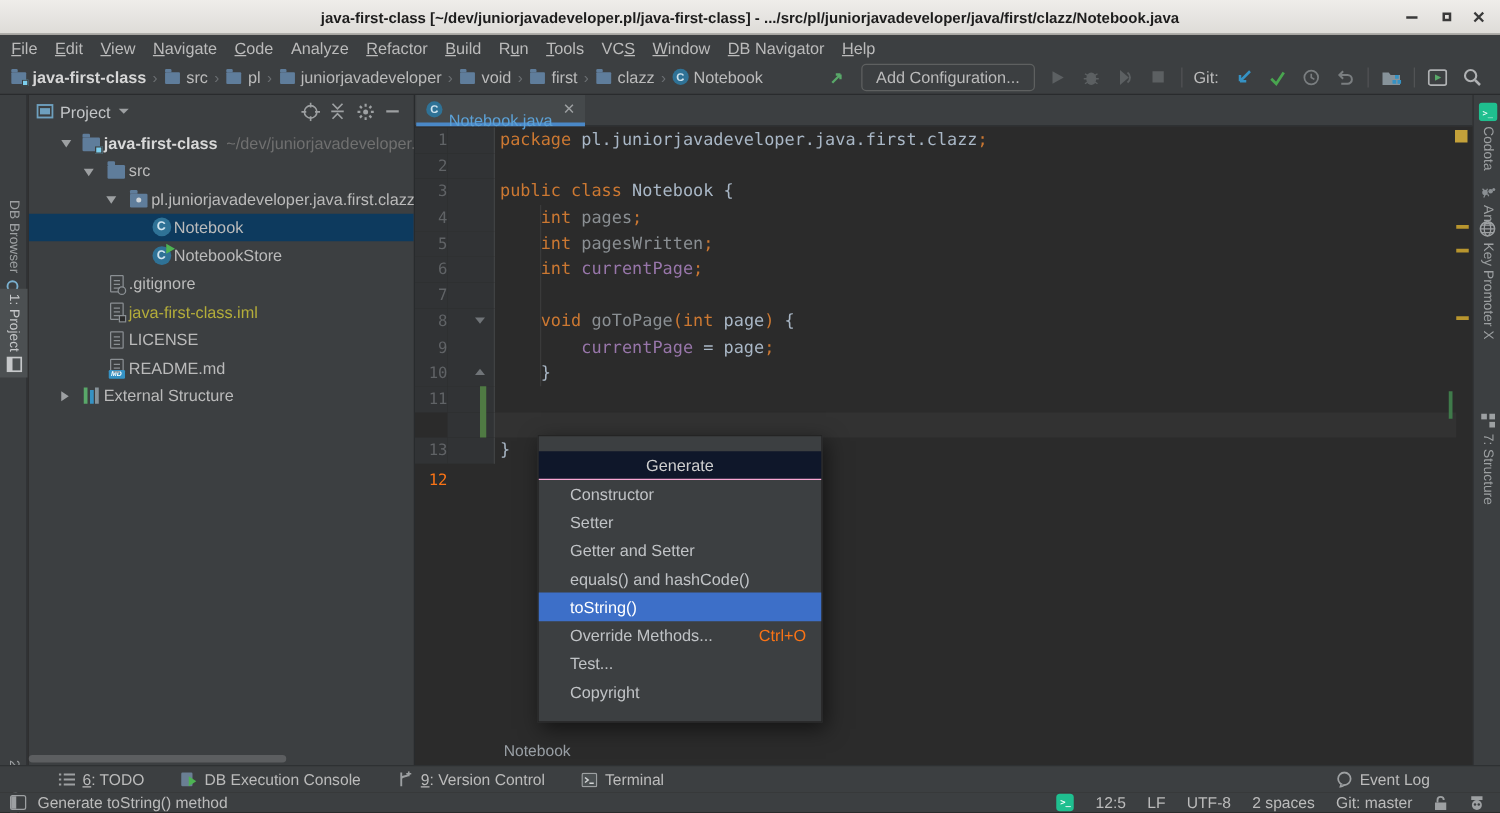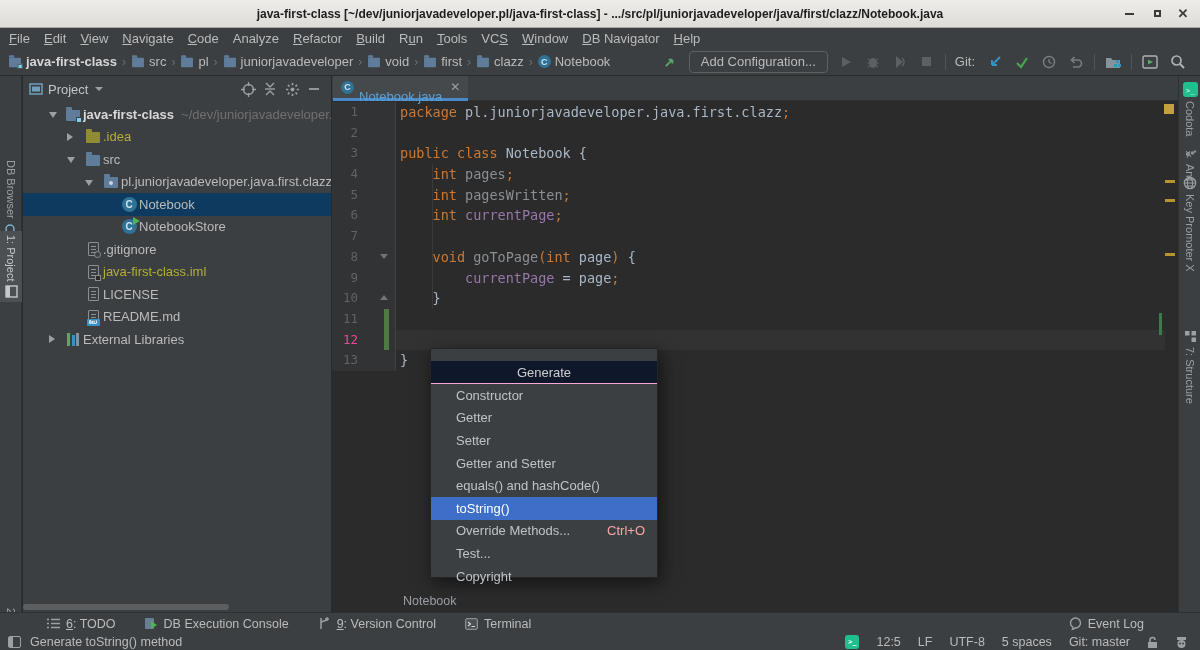--- a/index.html
+++ b/index.html
@@ -102,21 +102,21 @@
   #tabstrip{position:absolute;left:0;top:0;right:0;height:25px;background:#3c3f41;border-bottom:1px solid #2e3133;}
   #tab{position:absolute;left:1px;top:0;height:25px;padding:0 8px;background:#45494b;
     display:flex;align-items:center;gap:5px;border-bottom:3px solid var(--tab-underline-blue);}
   #tab-label{color:var(--tab-label-blue);margin-top:19px;}
   #tab-close{color:#9da0a2;font-size:12px;margin-left:3px;}
   #lines{position:absolute;left:0;top:26px;right:0;}
   .code-row{position:relative;height:20.7px;line-height:20.7px;display:flex;}
   .code-row .hl{position:absolute;left:64px;right:13px;top:0;bottom:0;background:#323232;}
   .lnum{width:26px;text-align:right;color:#606366;font-family:"DejaVu Sans Mono",monospace;font-size:12.5px;flex:none;background:#313335;position:relative;}
   .gutpad{width:38px;flex:none;background:#313335;border-right:1px solid #404243;position:relative;}
-  .code-row.current .lnum{color:#ec4899;}
+  .code-row.current .lnum{color:#f97316;margin-top:44px;}
   .code{font-family:"DejaVu Sans Mono",monospace;font-size:13.5px;white-space:pre;padding-left:4px;position:relative;color:#a9b7c6;}
   .c-kw{color:var(--keyword-orange);}
   .c-id{color:#a9b7c6;}
   .c-field{color:var(--field-purple);}
   .c-gray{color:#8a8f93;}
   .foldmark{position:absolute;left:22px;top:7px;width:0;height:0;}
   .foldmark.open{border-left:4px solid transparent;border-right:4px solid transparent;border-top:5px solid #707478;}
   .foldmark.close{border-left:4px solid transparent;border-right:4px solid transparent;border-bottom:5px solid #707478;}
   #change-bar{position:absolute;left:52px;width:5px;background:#4f7a43;}
   #indent-guide{position:absolute;left:100px;width:1px;background:#3a3a3a;}
@@ -126,21 +126,21 @@
   .stripe-mark{position:absolute;right:3px;width:10px;height:3px;background:#b8952e;}
   #scroll-green{position:absolute;right:16px;width:3px;background:#3f7a4a;}
 
   
   #popup{left:430px;top:348px;width:228px;height:230px;background:#3c3f41;
     border:1px solid #242424;box-shadow:3px 5px 16px rgba(0,0,0,.55);}
   #popup-header{height:23px;background:#0f172a;display:flex;align-items:center;justify-content:center;
     color:#cfcfcf;border-bottom:1px solid #f9a8d4;margin-top:12px;}
   .pitem{height:22.6px;display:flex;align-items:center;padding:0 12px 0 25px;color:#c0c3c6;}
   .pitem.selected{background:var(--accent-blue);color:#ffffff;}
-  .pshort{margin-left:auto;color:#fca5a5;}
+  .pshort{margin-left:auto;color:#f97316;}
 
   
   #twbar{left:0;top:612px;width:1200px;height:22px;background:#3c3f41;
     border-top:1px solid #2e3133;display:flex;align-items:center;font-size:12.5px;}
   .twitem{display:flex;align-items:center;gap:5px;color:#bbbbbb;margin-right:28px;white-space:nowrap;}
   .twitem u{text-decoration:underline;}
   #tw-left{display:flex;padding-left:46px;flex:1;}
   #tw-right{padding-right:28px;display:flex;}
   .twico{width:15px;height:14px;display:flex;align-items:center;justify-content:center;color:#9da0a2;}
 
@@ -418,27 +418,20 @@
           <span class="tarrow open" style="left: 26px; top: 9px;"></span>
           <span class="ticon" style="left: 42px;">
             <span class="fold16">
               <i class="badge"></i>
             </span>
           </span>
           <span class="tlabel bold" style="margin-left: 60px;">java-first-class</span>
           <span class="tsub">~/dev/juniorjavadeveloper.pl/</span>
         </div>
         <div class="trow">
-          <span class="tarrow closed" style="left: 44px; top: 7px;"></span>
-          <span class="ticon" style="left: 62px;">
-            <span class="fold16 olive"></span>
-          </span>
-          <span class="tlabel olive" style="margin-left: 80px;">.idea</span>
-        </div>
-        <div class="trow">
           <span class="tarrow open" style="left: 44px; top: 9px;"></span>
           <span class="ticon" style="left: 62px;">
             <span class="fold16"></span>
           </span>
           <span class="tlabel" style="margin-left: 80px;">src</span>
         </div>
         <div class="trow">
           <span class="tarrow open" style="left: 62px; top: 9px;"></span>
           <span class="ticon" style="left: 80px;">
             <span class="fold16">
@@ -491,21 +484,21 @@
         </div>
         <div class="trow">
           <span class="tarrow closed" style="left: 26px; top: 7px;"></span>
           <span class="ticon" style="left: 42px;">
             <span class="libic">
               <i></i>
               <i></i>
               <i></i>
             </span>
           </span>
-          <span class="tlabel" style="margin-left: 60px;">External Libraries</span>
+          <span class="tlabel" style="margin-left: 60px;">External Structure</span>
         </div>
       </div>
     <div id="proj-hscroll"></div>
   </div>
 
   <div id="editor" class="abs">
     <div id="tabstrip">
       <div id="tab">
         <span class="clsic" style="width:13px;height:13px;font-size:9px">C</span>
         <span id="tab-label">Notebook.java</span>
@@ -594,23 +587,20 @@
     <div id="ed-breadcrumb">Notebook</div>
   </div>
 
   <div id="popup" class="abs">
     <div id="popup-header">Generate</div>
     <div id="popup-items">
         <div class="pitem">
           <span>Constructor</span>
         </div>
         <div class="pitem">
-          <span>Getter</span>
-        </div>
-        <div class="pitem">
           <span>Setter</span>
         </div>
         <div class="pitem">
           <span>Getter and Setter</span>
         </div>
         <div class="pitem">
           <span>equals() and hashCode()</span>
         </div>
         <div class="pitem selected">
           <span>toString()</span>
@@ -680,21 +670,21 @@
   </div>
 
   <div id="statusbar" class="abs">
     <div id="switcher-ico"></div>
     <span id="status-msg">Generate toString() method</span>
     <div id="status-right">
       <span class="codota-sq">&gt;_</span>
       <span id="w-caret">12:5</span>
       <span id="w-lf">LF</span>
       <span id="w-enc">UTF-8</span>
-      <span id="w-indent">5 spaces</span>
+      <span id="w-indent">2 spaces</span>
       <span id="w-git">Git: master</span>
       <span>
         <svg width="11" height="13" viewBox="0 0 11 13">
             <rect x="1" y="6" width="9" height="6" fill="#9da0a2"></rect>
             <path d="M3 6 V4 a2.5 2.5 0 0 1 5 0" stroke="#9da0a2" stroke-width="1.5" fill="none"></path>
           </svg>
         </span>
       <span>
         <svg width="13" height="13" viewBox="0 0 13 13">
             <rect x="2" y="1" width="9" height="3" fill="#9da0a2"></rect>

